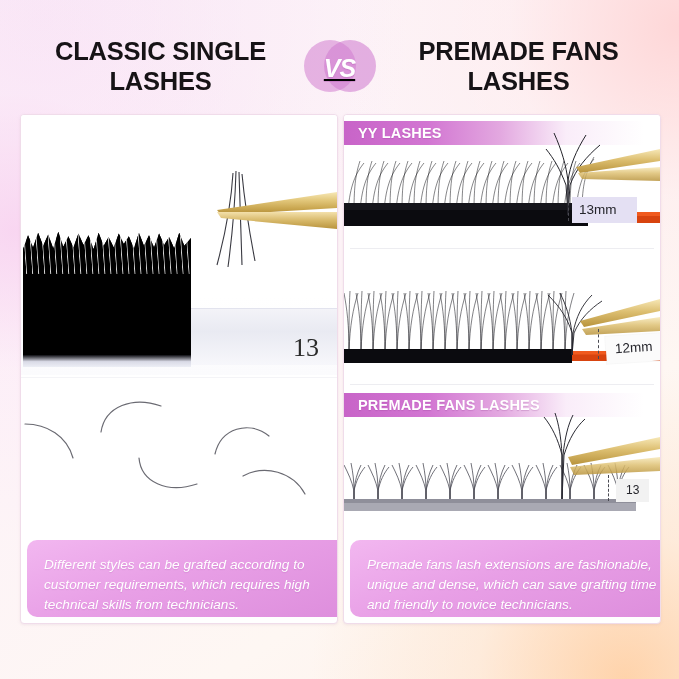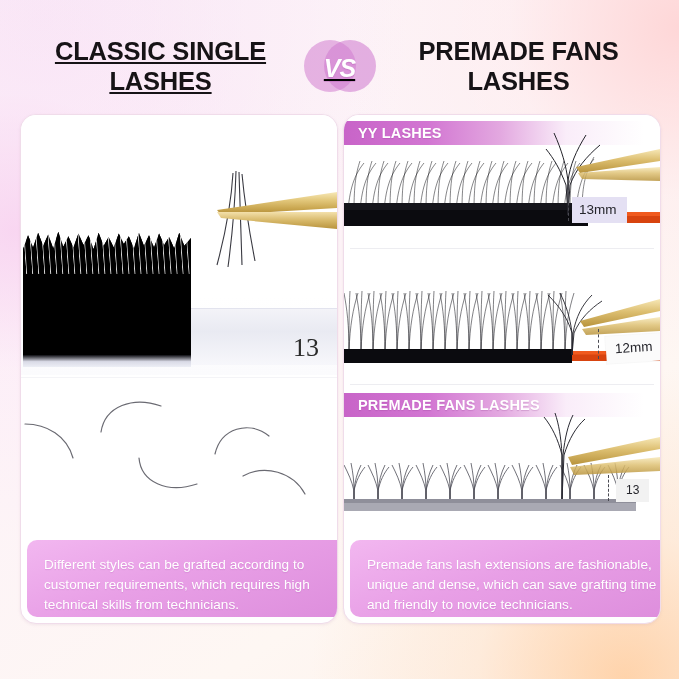--- a/index.html
+++ b/index.html
@@ -35,21 +35,21 @@
   }
   .head-title {
     font-size: 25.5px;
     font-weight: bold;
     color: #161316;
     line-height: 1.18;
     text-align: center;
     letter-spacing: -0.2px;
     width: 268px;
   }
-  .head-title.left  { text-align: center; padding-right: 8px; text-decoration: underline; }
+  .head-title.left  { text-align: center; padding-right: 8px; }
   .head-title.right { text-align: center; padding-left: 8px; }
 
   .vs-badge {
     position: relative;
     width: 74px; height: 60px;
     flex: 0 0 74px;
     display: flex;
     align-items: center;
     justify-content: center;
     text-decoration: underline;
@@ -72,21 +72,21 @@
     font-style: italic;
     letter-spacing: -1px;
     text-shadow: 0 1px 1px rgba(150,60,150,0.25);
     transform: translateY(2px);
   }
 
   
   .card {
     position: absolute;
     background: #ffffff;
-    border-radius: 16px;
+    border-radius: 4px;
     border: 1px solid #f0dcea;
     box-shadow: 0 1px 3px rgba(180,140,175,0.16);
     overflow: hidden;
   }
   .card-left  { left: 20px;  top: 114px; width: 316px; height: 508px; }
   .card-right { left: 343px; top: 114px; width: 316px; height: 508px; }
 
   .card-body { position: relative; width: 100%; height: 100%; }
 
   
@@ -172,21 +172,21 @@
   }
 
   .mm-label {
     position: absolute;
     font-size: 13.5px;
     color: #25252b;
     font-family: "Liberation Sans", sans-serif;
   }
   .mm-chip {
     background: #e4e0f3;
-    padding: 5px 10px 6px 7px;
+    padding: 5px 20px 6px 7px;
   }
   .mm-tilt {
     background: #fbfbfb;
     padding: 5px 9px 7px 9px;
     transform: rotate(-3.5deg);
     box-shadow: 0 0 0 1px rgba(0,0,0,0.03);
   }
   .mm-plain {
     background: #f2f2f2;
     padding: 4px 10px 5px 10px;
@@ -204,20 +204,21 @@
     left: 6px; width: 334px;
     border-radius: 10px;
     background: linear-gradient(160deg, #f2b7f0 0%, #e89fe6 45%, #dd8ddc 100%);
     box-sizing: border-box;
     padding: 15px 17px 15px 17px;
     color: #ffffff;
     font-size: 13.6px;
     line-height: 1.48;
     letter-spacing: 0.05px;
     text-shadow: 0 1px 1px rgba(160,70,160,0.22);
+    font-style: italic;
   }
   .caption-left  { top: 425px; height: 77px; }
   .caption-right { top: 425px; height: 77px; }
 </style>
 </head>
 <body>
 
 <div id="stage">
 
   <div class="header">

